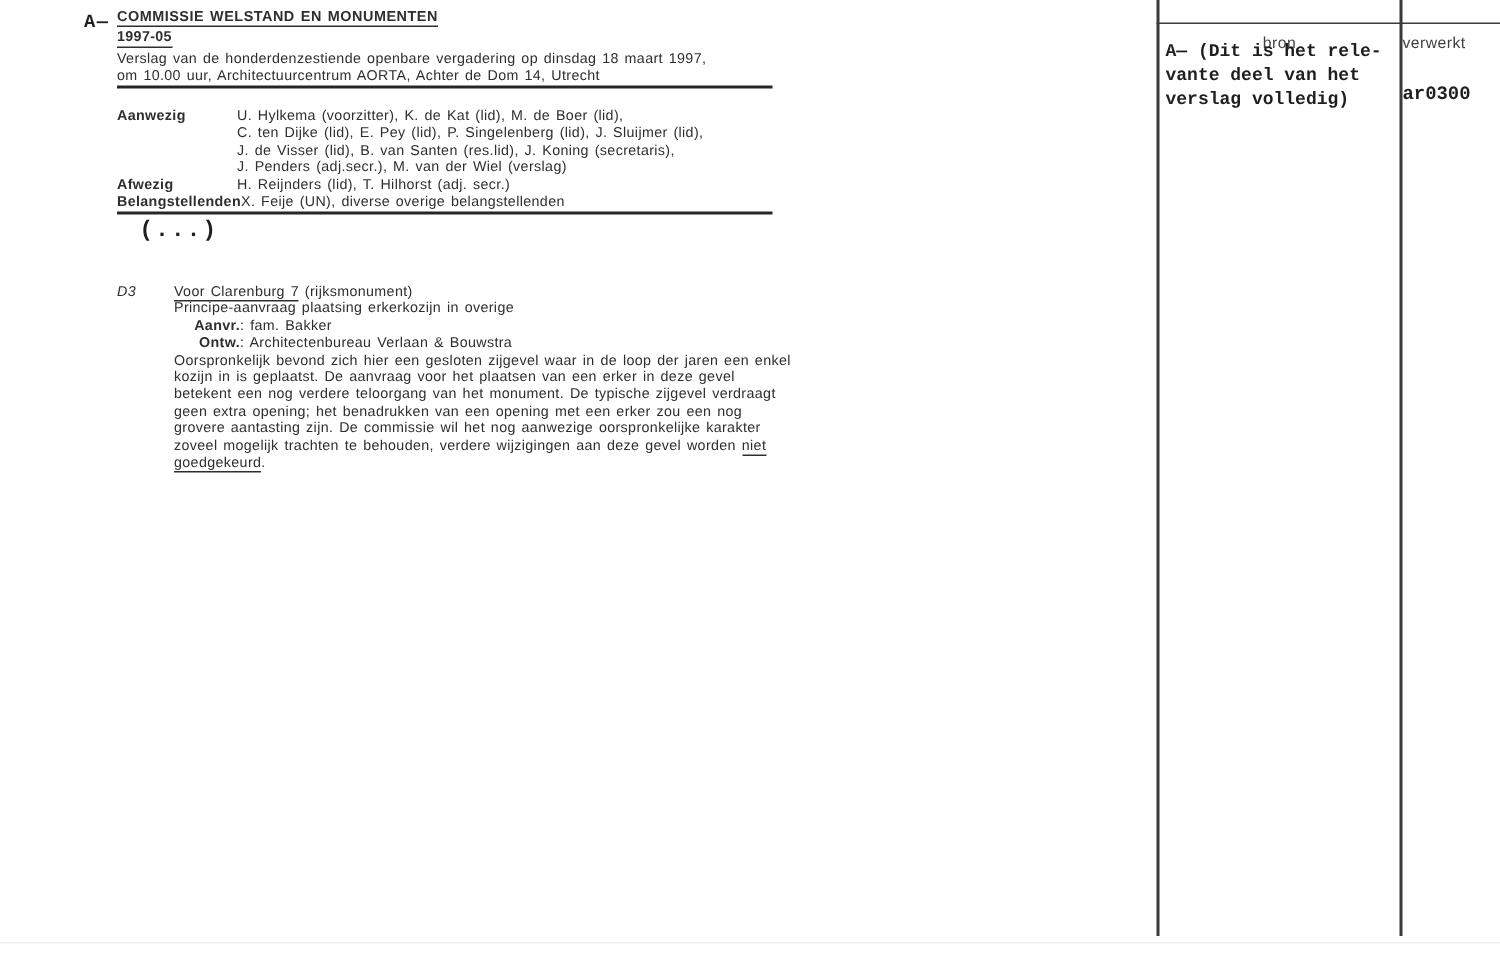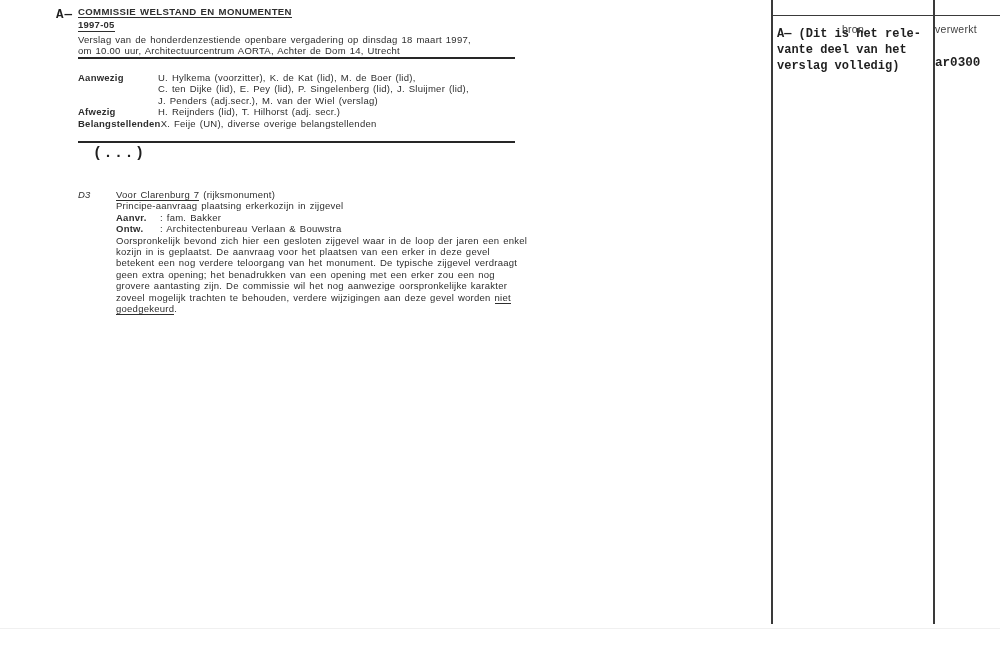--- a/index.html
+++ b/index.html
@@ -24,21 +24,21 @@
   .att { position:absolute; left:78px; top:72px; width:440px; }
   .att .row { display:flex; }
   .att .lbl { flex:0 0 80px; font-weight:bold; }
 
   .ellipsis { position:absolute; left:93px; top:145px; font-size:15px; letter-spacing:1.5px; }
 
   .d3 { position:absolute; left:78px; top:189px; }
   .d3 .code { position:absolute; left:0; top:0;font-style:italic; }
   .d3 .content { margin-left:38px; }
   .d3 .kv { display:flex; }
-  .d3 .kv .k { flex:0 0 44px; font-weight:bold; }
+  .d3 .kv .k { flex:0 0 44px; font-weight:bold;text-align:right; }
 
   .panel-vline { position:absolute; top:0; width:1.6px; height:624px; background:#3a3a3a; }
   .vline-left { left:771px; }
   .vline-mid { left:933px; }
   .panel-hline { position:absolute; top:15px; left:771px; width:229px; height:1.2px; background:#3a3a3a; }
   .col-head { position:absolute; top:3px; font-size:10.5px; color:#3f3f3f; letter-spacing:0.3px; text-align:center;margin-top:20px; }
   .head-bron { left:773px; width:160px; }
   .head-verwerkt { left:935px; width:41px; }
 
   .bron-note { position:absolute; left:777px; top:26px; font-size:12px; line-height:16px; white-space:nowrap; }
@@ -66,20 +66,21 @@
     <div class="row">
       <span class="lbl">Aanwezig</span>
       <span>U. Hylkema (voorzitter), K. de Kat (lid), M. de Boer (lid),</span>
     </div>
     <div class="row">
       <span class="lbl"></span>
       <span>C. ten Dijke (lid), E. Pey (lid), P. Singelenberg (lid), J. Sluijmer (lid),</span>
     </div>
     <div class="row">
       <span class="lbl"></span>
+      <span>J. de Visser (lid), B. van Santen (res.lid), J. Koning (secretaris),</span>
     </div>
     <div class="row">
       <span class="lbl"></span>
       <span>J. Penders (adj.secr.), M. van der Wiel (verslag)</span>
     </div>
     <div class="row">
       <span class="lbl">Afwezig</span>
       <span>H. Reijnders (lid), T. Hilhorst (adj. secr.)</span>
     </div>
     <div class="row">
@@ -91,21 +92,21 @@
   <div class="rule rule2"></div>
 
   <div class="ellipsis tw">(...)</div>
 
   <div class="d3 doc">
     <span class="code">D3</span>
     <div class="content">
       <div>
         <span class="u">Voor Clarenburg 7</span><span> (rijksmonument)</span>
       </div>
-      <div>Principe-aanvraag plaatsing erkerkozijn in zijgevel</div>
+      <div>Principe-aanvraag plaatsing erkerkozijn in overige</div>
       <div class="kv">
         <span class="k">Aanvr.</span>
         <span>: fam. Bakker</span>
       </div>
       <div class="kv">
         <span class="k">Ontw.</span>
         <span>: Architectenbureau Verlaan &amp; Bouwstra</span>
       </div>
       <div>
         <div>Oorspronkelijk bevond zich hier een gesloten zijgevel waar in de loop der jaren een enkel</div>

